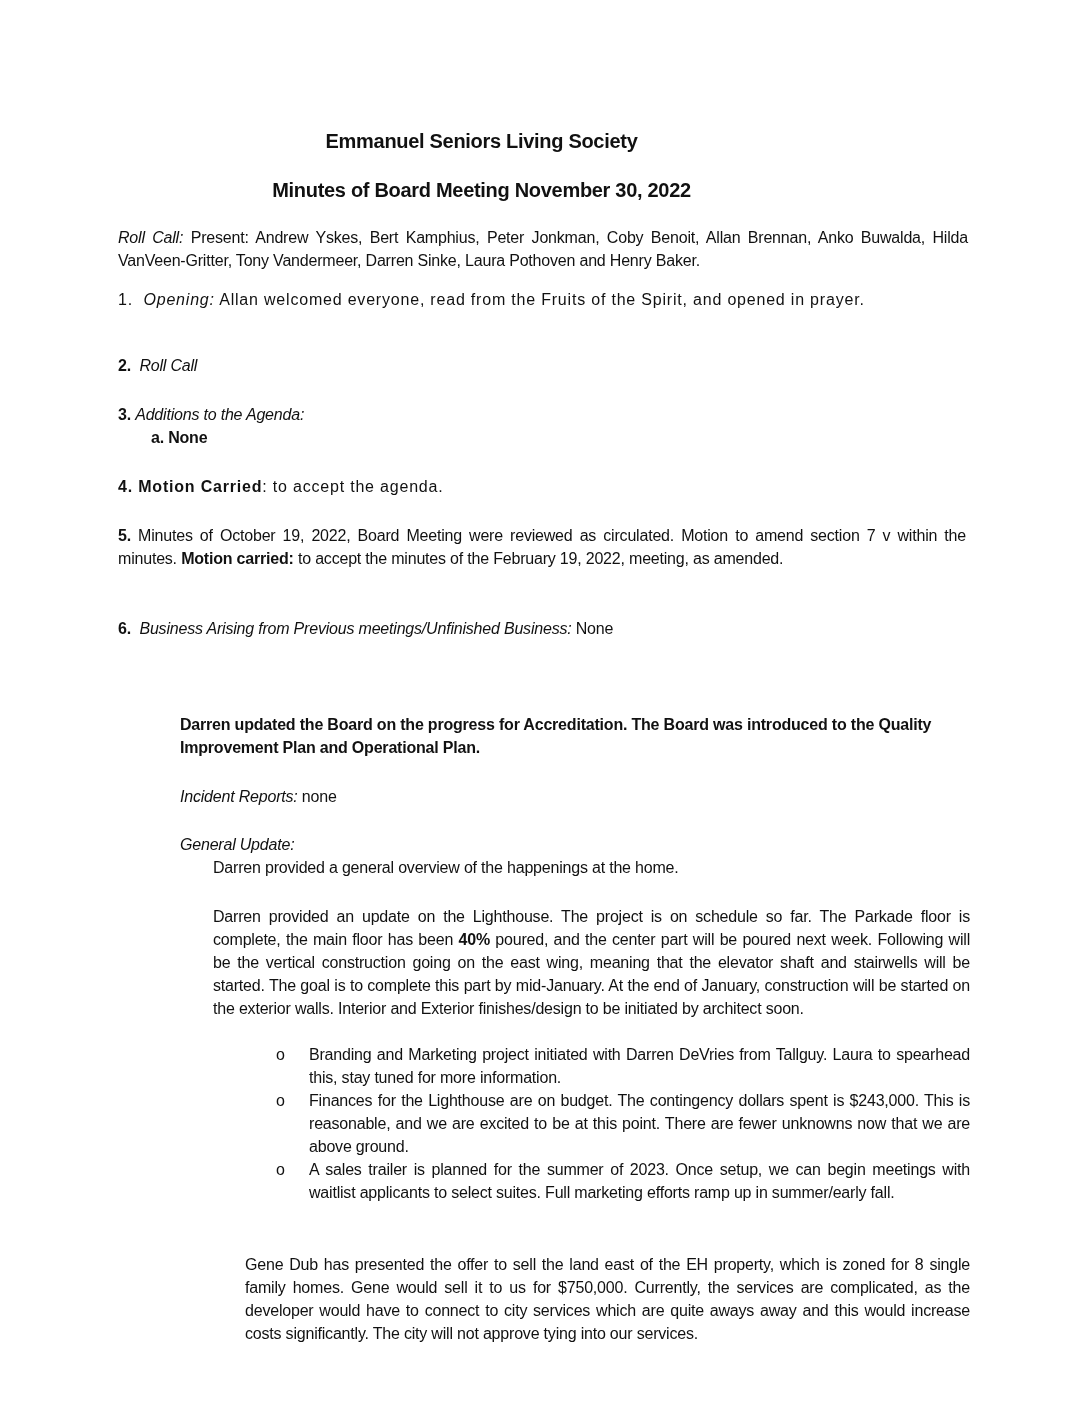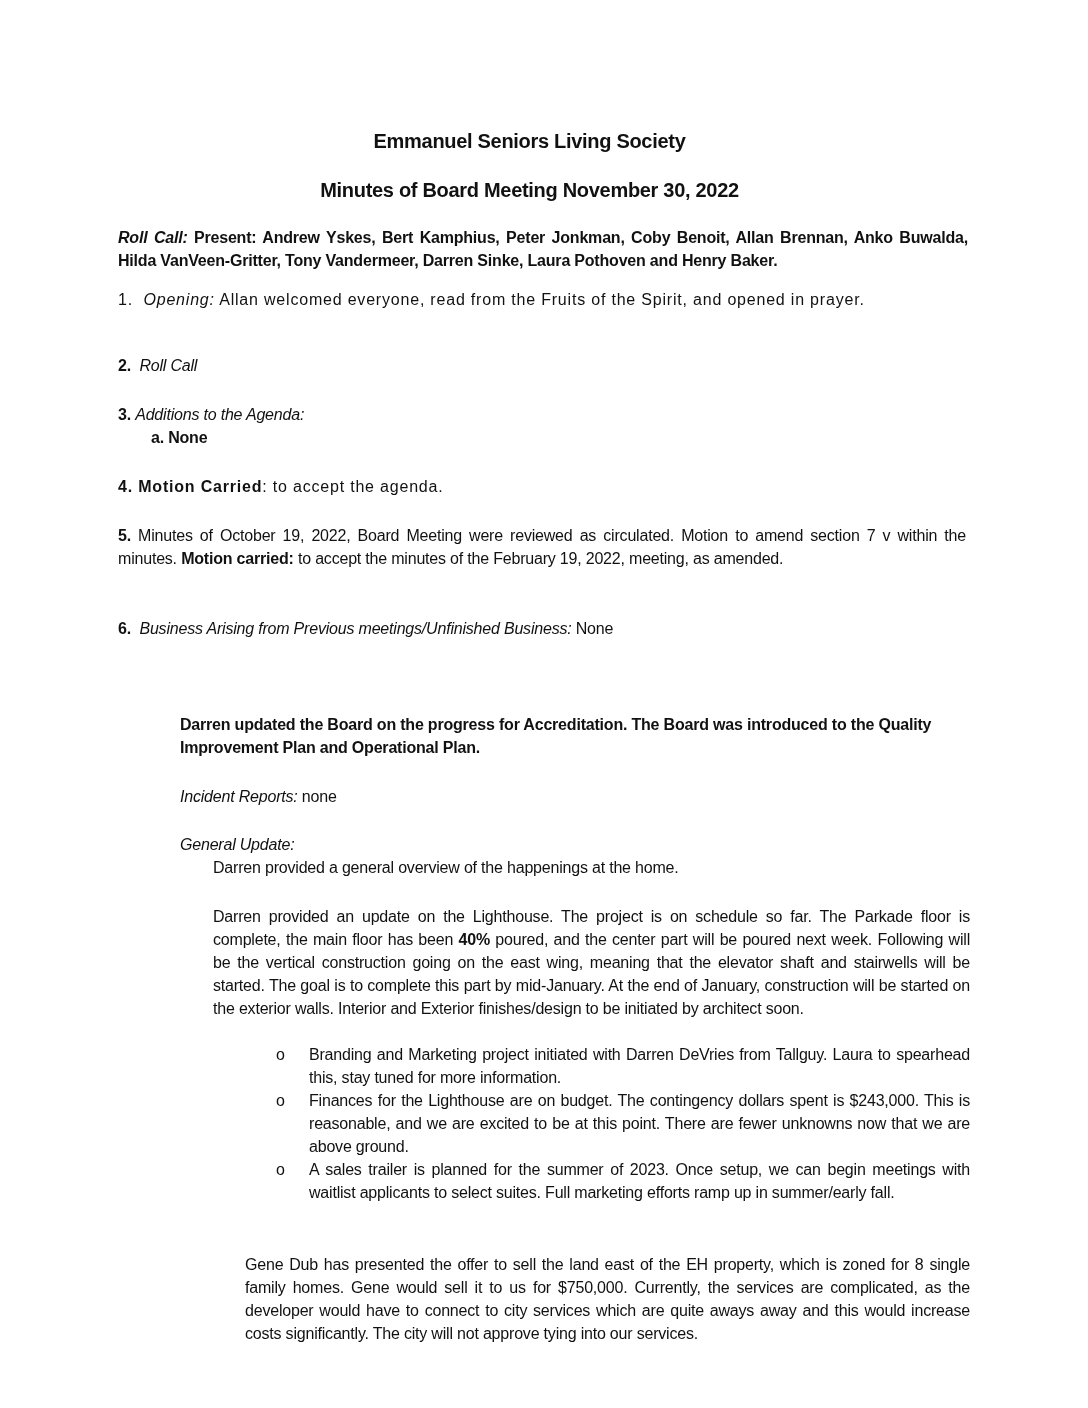--- a/index.html
+++ b/index.html
@@ -1,40 +1,40 @@
 <!DOCTYPE html>
 <html><head>
 <meta charset="utf-8">
 <style>
   html, body { margin: 0; padding: 0; background: #ffffff; }
   body { width: 1088px; height: 1408px; position: relative; overflow: hidden;
          font-family: "Liberation Sans", "DejaVu Sans", sans-serif; color: #111; }
   .page { position: absolute; left: 0; top: 0; width: 1088px; height: 1408px; background: #fff; }
   .title { position: absolute; left: 0; width: 963px; text-align: center;
-           font-weight: bold; font-size: 20px; letter-spacing: -0.3px; margin-left: 48px; }
+           font-weight: bold; font-size: 20px; letter-spacing: -0.3px; }
   .t1 { top: 130px; }
   .t2 { top: 179px; }
   .blk { position: absolute; font-size: 16px; line-height: 23px; letter-spacing: -0.2px; }
   .just { text-align: justify; text-align-last: left; }
   .b { font-weight: bold; }
   .i { font-style: italic; }
   .spaced { letter-spacing: 0.8px; }
   ul.bul { list-style: none; margin: 0; padding: 0; }
   ul.bul li { position: relative; padding-left: 33px; }
   ul.bul li .dot { position: absolute; left: 0; top: 0; width: 20px; text-align: center; }
 </style>
 </head>
 <body>
 
 <div class="page">
 
   <div class="title t1">Emmanuel Seniors Living Society</div>
   <div class="title t2">Minutes of Board Meeting November 30, 2022</div>
 
-  <div class="blk just" style="left:118px; top:226px; width:850px;font-weight:bold;">
+  <div class="blk just" style="left:118px; top:226px; width:850px;">
     <span class="i">Roll Call:</span><span> Present: Andrew Yskes, Bert Kamphius, Peter Jonkman, Coby Benoit, Allan Brennan, Anko Buwalda, Hilda VanVeen-Gritter, Tony Vandermeer, Darren Sinke, Laura Pothoven and Henry Baker.</span>
   </div>
 
   <div class="blk spaced" style="left:118px; top:288px; width:820px;">
     <span>1.</span>&nbsp;
     <span class="i">Opening:</span><span> Allan welcomed everyone, read from the Fruits of the Spirit, and opened in prayer.</span>
   </div>
 
   <div class="blk" style="left:118px; top:354px;">
     <span class="b">2.</span>&nbsp;

